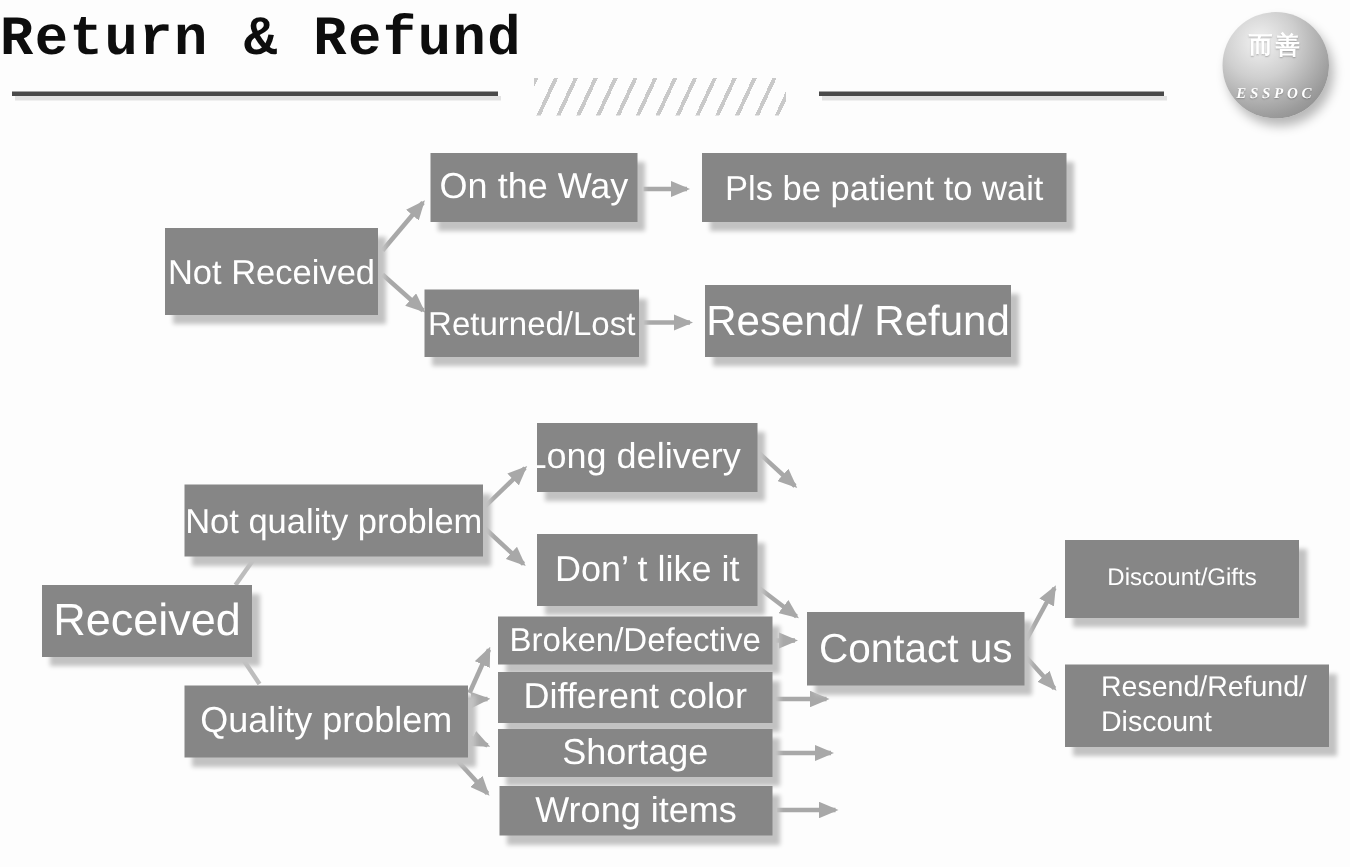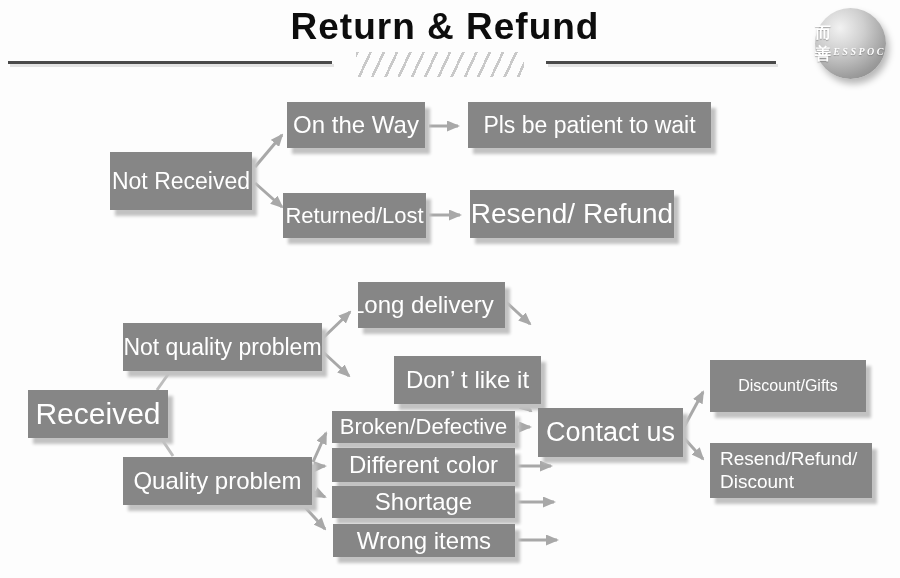--- a/index.html
+++ b/index.html
@@ -7,40 +7,39 @@
     width:900px;height:578px;
     background:#fdfdfd;
     font-family:"Liberation Sans", sans-serif;
     overflow:hidden;position:relative;
   }
   .stage{position:relative;width:900px;height:578px;}
 
   
   .page-title{
     position:absolute;left:0;top:6px;width:890px;
-    text-align:center;
-    font-family:Liberation Sans, sans-serif;
+    font-family:Liberation Mono, monospace;
     font-weight:700;font-size:37px;letter-spacing:1px;
     color:var(--title-text,#0d0d0d);
   }
   .rule{position:absolute;height:3px;background:var(--rule-line,#4a4a4a);
         box-shadow:2px 3px 0 rgba(0,0,0,0.10);}
   .rule-left{left:8px;top:61px;width:324px;}
   .rule-right{left:546px;top:61px;width:230px;}
   .hatch{
     position:absolute;left:356px;top:52px;width:168px;height:25px;
     background:repeating-linear-gradient(115deg,
       var(--hatch,#c9c9c9) 0 2.6px, transparent 2.6px 12px);
   }
   .logo{
     position:absolute;left:815px;top:8px;width:71px;height:71px;
     border-radius:50%;
     background:radial-gradient(circle at 35% 28%, #f2f2f2 0%, #cfcfcf 35%, #9c9c9c 72%, #7e7e7e 100%);
     box-shadow:3px 5px 7px rgba(0,0,0,0.28);
-    display:flex;flex-direction:row;align-items:center;justify-content:center;
+    display:flex;flex-direction:column;align-items:center;justify-content:center;
     color:var(--logo-text,#ffffff);
   }
   .logo .cn{font-family:"DejaVu Serif","Liberation Serif",serif;font-size:16px;
             font-weight:700;letter-spacing:2px;text-shadow:0 1px 1px rgba(0,0,0,0.25);}
   .logo .en{font-family:"Liberation Serif",serif;font-style:italic;font-weight:700;
             font-size:10px;letter-spacing:2.5px;margin-top:16px;
             text-shadow:0 1px 1px rgba(0,0,0,0.25);}
 
   
   .node{
@@ -54,31 +53,31 @@
   }
   #n-not-received  {left:110px;top:152px;width:142px;height:58px;font-size:23px;}
   #n-on-the-way    {left:287px;top:102px;width:138px;height:46px;font-size:24px;}
   #n-pls-wait      {left:468px;top:102px;width:243px;height:46px;font-size:23px;}
   #n-returned-lost {left:283px;top:193px;width:143px;height:45px;font-size:22px;}
   #n-resend-refund {left:470px;top:190px;width:204px;height:48px;font-size:28px;}
 
   #n-not-quality   {left:123px;top:323px;width:199px;height:48px;font-size:23px;}
   #n-long-delivery {left:358px;top:282px;width:147px;height:46px;font-size:24px;
                     justify-content:flex-start;overflow:hidden;text-indent:-7px;}
-  #n-dont-like     {left:358px;top:356px;width:147px;height:48px;font-size:24px;margin-left:36px;}
+  #n-dont-like     {left:358px;top:356px;width:147px;height:48px;font-size:24px;}
   #n-received      {left:28px; top:390px;width:140px;height:48px;font-size:30px;}
   #n-quality       {left:123px;top:457px;width:189px;height:48px;font-size:24px;}
   #n-broken        {left:332px;top:411px;width:183px;height:32px;font-size:22px;}
   #n-different     {left:332px;top:448px;width:183px;height:34px;font-size:24px;}
   #n-shortage      {left:332px;top:486px;width:183px;height:32px;font-size:24px;}
   #n-wrong         {left:333px;top:524px;width:182px;height:33px;font-size:24px;}
   #n-contact       {left:538px;top:408px;width:145px;height:49px;font-size:27px;}
   #n-discount      {left:710px;top:360px;width:156px;height:52px;font-size:16px;}
   #n-rrd           {left:710px;top:443px;width:162px;height:55px;font-size:19px;
-                    justify-content:flex-start;padding-left:10px;width:152px;
+                    justify-content:flex-start;padding-left:24px;width:152px;
                     white-space:normal;line-height:1.18;}
 
   .connectors{position:absolute;left:0;top:0;z-index:1;}
   .arrow-line{stroke:var(--arrow,#a8a8a8);stroke-width:3;fill:none;}
   .plain-line{stroke:var(--connector,#bdbdbd);stroke-width:3;fill:none;}
 </style>
 </head>
 <body>
 
 <div class="stage">

